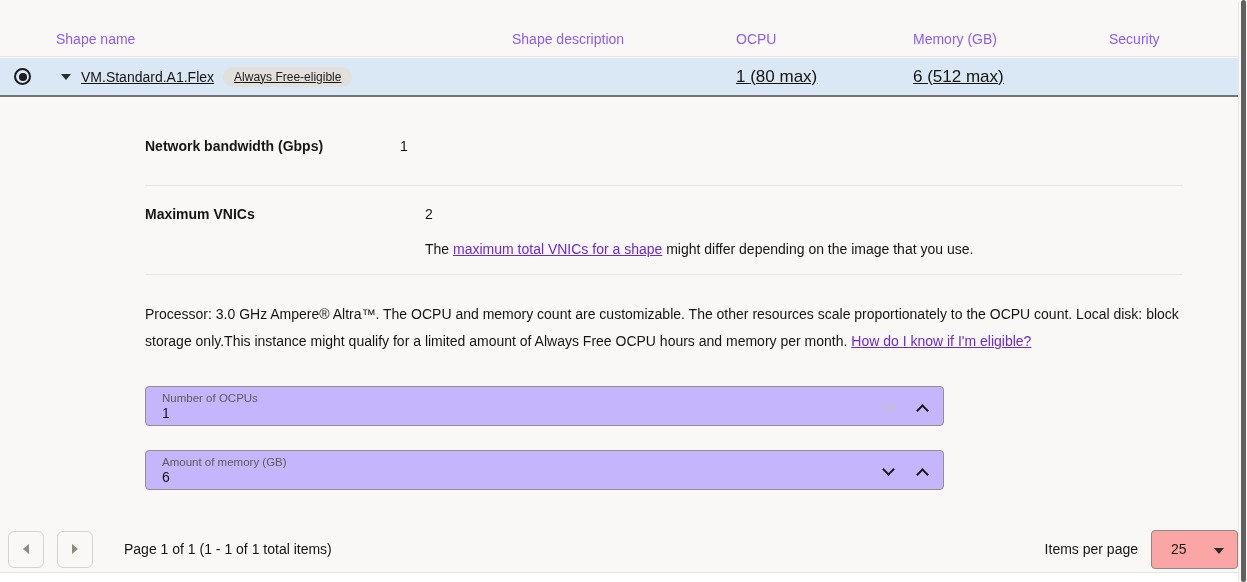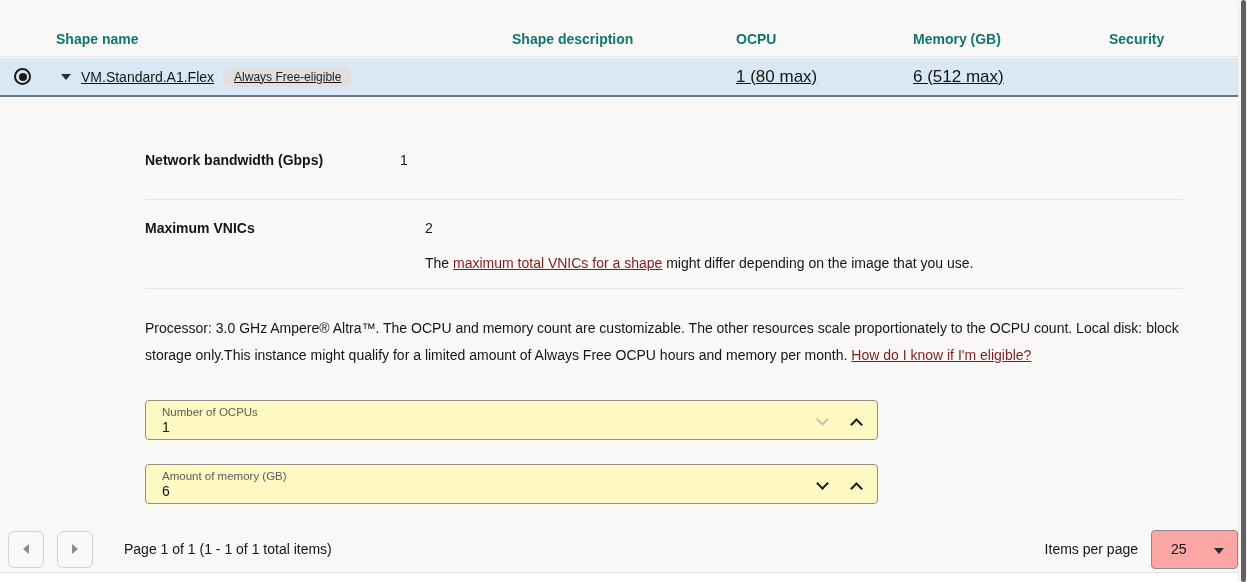--- a/index.html
+++ b/index.html
@@ -4,50 +4,50 @@
 <style>
   * { margin:0; padding:0; box-sizing:border-box; }
   html,body { width:1247px; height:582px; }
   body { font-family:"Liberation Sans", sans-serif; color:#161513; background:#ffffff; }
   .page { position:relative; width:1247px; height:582px; background:#faf8f7; overflow:hidden; }
 
   
   .grid-cols { display:grid; grid-template-columns:45px 467px 224px 177px 196px 1fr; }
   .thead { position:absolute; top:0; left:0; right:9px; height:57px; border-bottom:1px solid #e7e4e1;
            align-items:end; padding-bottom:9px; }
-  .th { font-size:14px; font-weight:700; color:#0f766e; }
+  .th { font-size:14px; font-weight:400; color:#8b5cf6; }
   .th-name { padding-left:11px; }
 
   
   .trow { position:absolute; top:58px; left:0; right:9px; height:39px; background:#d9e8f4;
           border-bottom:2px solid #6e747b; align-items:center;text-decoration:underline; }
   .radio-cell { display:flex; justify-content:center; }
   .radio { width:17px; height:17px; border:2px solid #1b1b1b; border-radius:50%;
            display:flex; align-items:center; justify-content:center; background:#d9e8f4; cursor:pointer; }
   .radio-dot { width:8px; height:8px; background:#1b1b1b; border-radius:50%; }
   .name-cell { display:flex; align-items:center; }
   .caret-down { width:0; height:0; border-left:5px solid transparent; border-right:5px solid transparent;
                 border-top:6px solid #2b2b2b; margin-left:16px; cursor:pointer; }
   .row-name { font-size:14px; margin-left:10px; }
   .badge { font-size:12px; background:#e2dfdc; color:#1f1e1c; border-radius:11px; padding:3px 11px; margin-left:9px; white-space:nowrap; }
   .cell-val { font-size:17px; }
 
   
-  .detail { position:absolute; left:145px; top:110px; width:1038px; }
+  .detail { position:absolute; left:145px; top:96px; width:1038px; }
   .spec1 { display:grid; grid-template-columns:255px 1fr; padding:42px 0 31px; border-bottom:1px solid #e7e4e1; }
   .spec2 { display:grid; grid-template-columns:255px 1fr; padding:20px 0 17px; border-bottom:1px solid #e7e4e1;gap:25px; }
   .spec-label { font-size:14px; font-weight:700; }
   .spec-value { font-size:14px; }
   .vnics-note { font-size:14px; margin-top:19px; }
-  a.link, .link { color:#7f1d1d; text-decoration:underline; cursor:pointer; }
+  a.link, .link { color:#6d28d9; text-decoration:underline; cursor:pointer; }
   .processor { margin-top:26px; font-size:14px; line-height:27px; }
 
   
-  .spinner { position:relative; width:733px; height:40px; border:1px solid #958f89; border-radius:4px;
-             background:#fef9c3; padding:5px 90px 0 16px; }
+  .spinner { position:relative; width:799px; height:40px; border:1px solid #958f89; border-radius:4px;
+             background:#c4b5fd; padding:5px 90px 0 16px; }
   .spinner-1 { margin-top:31px; }
   .spinner-2 { margin-top:24px; }
   .spin-label { font-size:11.5px; color:#5f5b56; }
   .spin-value { font-size:14px; color:#161513; margin-top:1px; }
   .chev { position:absolute; top:16px; width:9px; height:9px; cursor:pointer; }
   .chev:before { content:""; position:absolute; left:0; top:0; width:7px; height:7px;
                  border-right:2px solid currentColor; border-bottom:2px solid currentColor; }
   .chev-down:before { transform:rotate(45deg); top:-2px; }
   .chev-up:before { transform:rotate(-135deg); top:3px; }
   .chev-dis { color:#c5c1bc; }

